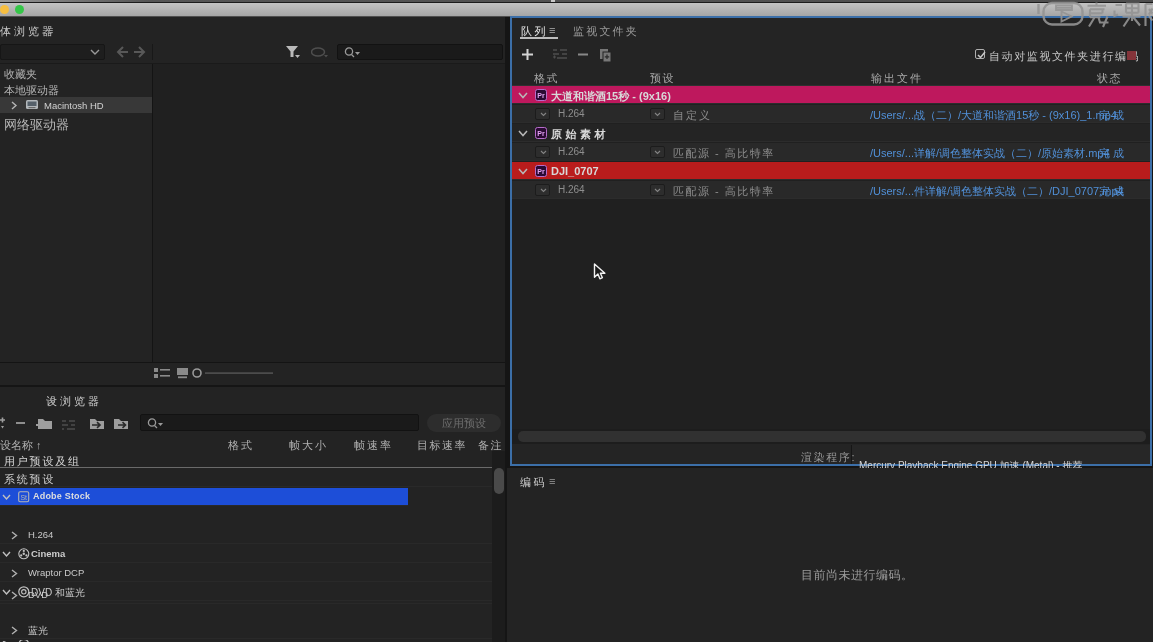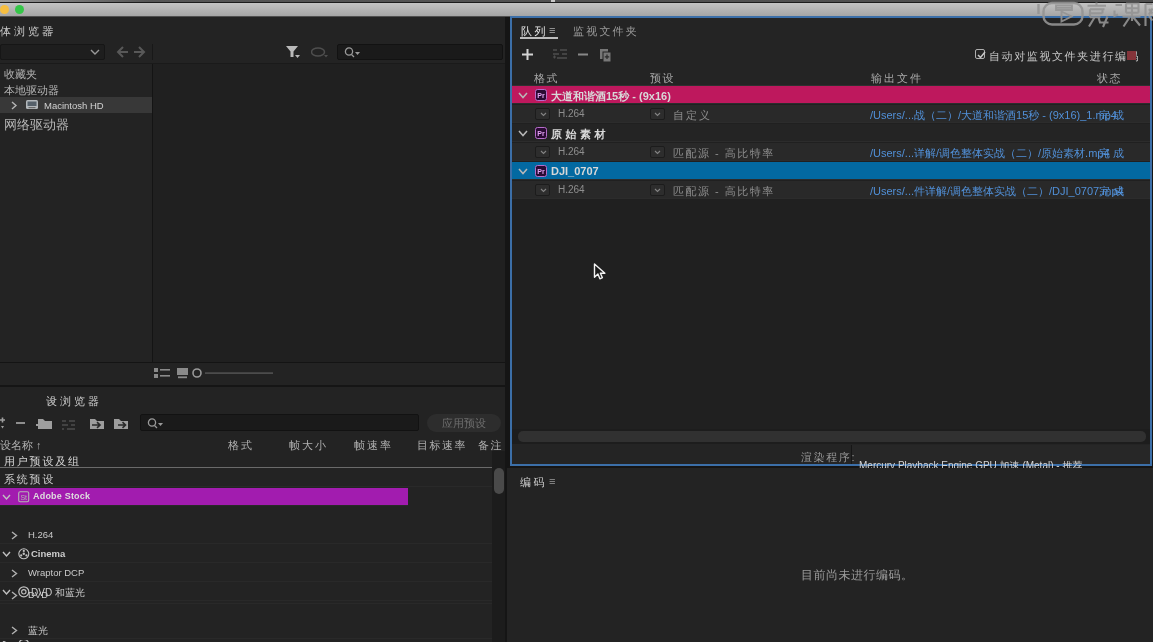--- a/index.html
+++ b/index.html
@@ -128,21 +128,21 @@
     <div class="txt" style="left:417px;top:51px;font-size:11px;letter-spacing:1.5px;color:#b0b0b0;">目标速率</div>
     <div class="txt" style="left:478px;top:51px;font-size:11px;letter-spacing:1.5px;color:#b0b0b0;">备注</div>
 
     <div class="abs" id="rows" style="left:0;top:64px;width:505px;height:192px;">
       <div class="abs" style="left:0;top:0;width:492px;height:17px;border-bottom:1px solid #6a6a6a;">
         <div class="txt" style="left:4px;top:3px;font-size:11px;letter-spacing:1.8px;color:#d6d6d6;">用户预设及组</div>
       </div>
       <div class="abs" style="left:0;top:18px;width:492px;height:18px;border-bottom:1px solid #292929;">
         <div class="txt" style="left:4px;top:3px;font-size:11px;letter-spacing:1.8px;color:#cdcdcd;">系统预设</div>
       </div>
-      <div class="abs" style="left:0;top:37px;width:408px;height:18px;background:#a21caf;border-bottom:1px solid #292929;padding-left:37px;">
+      <div class="abs" style="left:0;top:37px;width:408px;height:18px;background:#1d4ed8;border-bottom:1px solid #292929;padding-left:37px;">
         <svg class="abs" style="left:2px;top:6px;" width="9" height="7">
             <path d="M1 1 L4.5 5 L8 1" stroke="#c0c0c0" stroke-width="1.4" fill="none"></path>
           </svg>
         <svg class="abs" style="left:18px;top:3px;" width="12" height="12">
             <rect x="0.7" y="0.7" width="10" height="10" rx="1.5" stroke="#b5b5b5" stroke-width="1.1" fill="none"></rect>
             <text x="5.7" y="8.6" font-size="7" fill="#b5b5b5" text-anchor="middle" font-family="Liberation Sans">St</text>
           </svg>
         <div class="txt" style="left:33px;top:3px;font-size:9px;color:#dedede;font-weight:bold;letter-spacing:0.2px;">Adobe Stock</div>
       </div>
       <div class="abs" style="left:0;top:75px;width:492px;height:18px;border-bottom:1px solid #292929;">
@@ -284,21 +284,21 @@
         <div class="txt" style="left:46px;top:3px;font-size:10px;color:#8e8e8e;">H.264</div>
         <div class="abs" style="left:138px;top:2.5px;width:15px;height:12px;background:#2d2d2d;border:1px solid #1c1c1c;border-radius:2px;"></div>
         <svg class="abs" style="left:142px;top:7px;" width="7" height="5">
             <path d="M1 1 L3.5 3.5 L6 1" stroke="#848484" stroke-width="1.1" fill="none"></path>
           </svg>
         <div class="txt" style="left:161px;top:3px;font-size:11px;letter-spacing:1.5px;color:#8e8e8e;">匹配源 - 高比特率</div>
         <div class="txt" style="left:358px;top:3px;font-size:11px;color:#5190d8;">/Users/...详解/调色整体实战（二）/原始素材.mp4</div>
         <div class="txt" style="left:587px;top:3px;font-size:11px;letter-spacing:3px;color:#5190d8;">完成</div>
       </div>
 
-      <div class="abs" style="left:0;top:76px;width:638px;height:18px;background:#0369a1;border-bottom:1px solid #2c2c2c;">
+      <div class="abs" style="left:0;top:76px;width:638px;height:18px;background:#b91c1c;border-bottom:1px solid #2c2c2c;">
         <svg class="abs" style="left:6px;top:6px;" width="10" height="7">
             <path d="M1 1 L5 5.5 L9 1" stroke="#b8b8b8" stroke-width="1.5" fill="none"></path>
           </svg>
         <svg class="abs" style="left:23px;top:2.5px;" width="12" height="12">
             <rect x="0.5" y="0.5" width="11" height="11" rx="2" fill="#2a0a33" stroke="#b66ccb" stroke-width="1"></rect>
             <text x="6" y="8.8" font-size="7" font-weight="bold" fill="#e3a4f2" text-anchor="middle" font-family="Liberation Sans">Pr</text>
           </svg>
         <div class="txt" style="left:39px;top:3px;font-size:11px;color:#d8d8d8;font-weight:bold;">DJI_0707</div>
       </div>
       <div class="abs" style="left:0;top:95px;width:638px;height:18px;background:#292929;border-bottom:1px solid #2c2c2c;">

